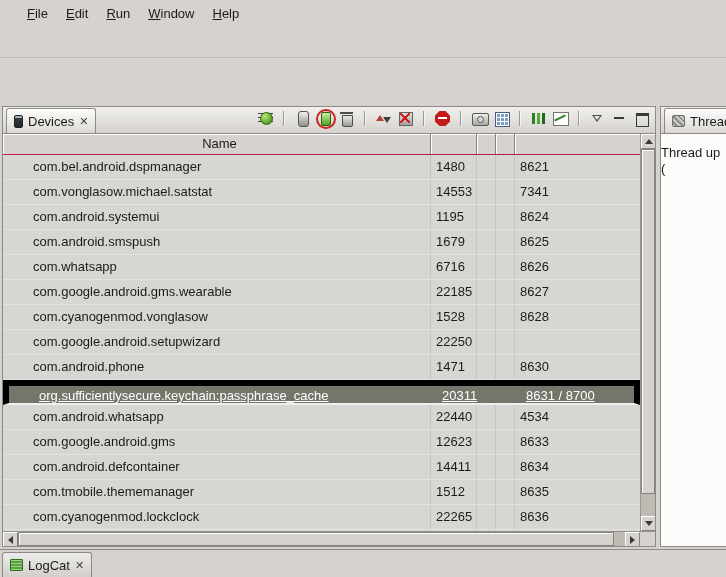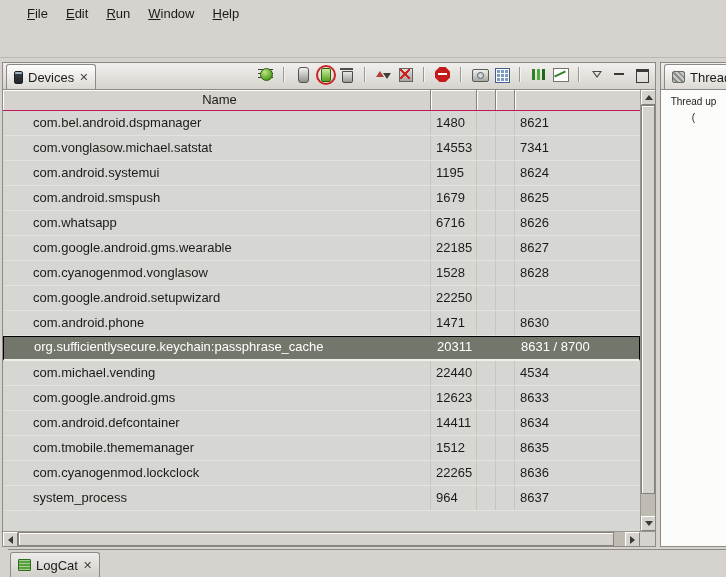--- a/index.html
+++ b/index.html
@@ -18,21 +18,21 @@
   .menu-item { display:inline-block; padding:4px 9px; cursor:default; }
   .menu-item::first-letter { text-decoration: underline; }
 
   .toolbar-band { position:absolute; top:26px; left:0; right:0; height:32px;
     background:var(--window-bg,#d6d3ce); border-bottom:1px solid #bdbab5; }
 
   
   .main { position:absolute; top:58px; left:0; right:0; bottom:28px; }
 
   .panel { border:1px solid #8d8a85; background:var(--window-bg,#d6d3ce);
-    display:flex; flex-direction:column; }
+    display:flex; flex-direction:column;margin-top:44px; }
   .devices-panel { position:absolute; left:2px; top:4px; width:654px; bottom:2px; }
   .threads-panel { position:absolute; left:660px; top:4px; right:0; bottom:2px;
     border-right:none; overflow:hidden; }
 
   
   .tabbar { height:27px; flex:0 0 27px; display:flex; align-items:flex-end;
     background:linear-gradient(#f0efed,#d6d3ce); border-bottom:1px solid #8d8a85; overflow:hidden; }
   .tab { height:25px; margin-left:3px; display:flex; align-items:center; gap:5px;
     padding:0 7px; background:linear-gradient(#fdfdfc,#dcd9d4);
     border:1px solid #8d8a85; border-bottom:none; border-radius:3px 3px 0 0; white-space:nowrap; }
@@ -125,21 +125,21 @@
   .trow { height:25px; display:flex; background:var(--row-bg,#d6d6d2);
     border-bottom:1px solid #e2e2de; }
   .cell { line-height:24px; overflow:hidden; white-space:nowrap; border-right:1px solid #c6c6c1; }
   .cell.name { width:428px; padding-left:30px; }
   .cell.pid  { width:46px; padding-left:5px; }
   .cell.g1   { width:19px; }
   .cell.g2   { width:19px; }
   .cell.port { flex:1; padding-left:5px; border-right:none; }
 
   .trow.selected { background:var(--selected-row-bg,#73776b); color:var(--selected-row-text,#fff);
-    border:1px solid #000000; border-bottom:2px solid #f0f0ea; }
+    border:6px solid #000000; border-bottom:2px solid #f0f0ea;text-decoration:underline; }
   .trow.selected .cell { line-height:20px; border-right-color:transparent; }
 
   .table-filler { flex:1; background:var(--row-bg,#d6d6d2); }
 
   
   .vscroll { width:15px; flex:0 0 15px; display:flex; flex-direction:column;
     background:#bfbbb3; border-left:1px solid #979792; }
   .sb-btn { width:15px; height:15px; flex:0 0 15px; background:#d6d3ce;
     border:1px solid; border-color:#ffffff #85827d #85827d #ffffff;
     display:flex; align-items:center; justify-content:center; }
@@ -152,27 +152,27 @@
   .vthumb { position:absolute; left:0; right:0; top:0; height:calc(100% - 22px);
     background:#d6d3ce; border:1px solid #85827d; box-shadow:inset 1px 1px 0 #fff; }
   .hscroll-row { height:15px; flex:0 0 15px; display:flex; border-top:1px solid #979792; }
   .hscroll { flex:1; display:flex; background:#bfbbb3; }
   .htrack { flex:1; position:relative; }
   .hthumb { position:absolute; top:0; bottom:0; left:0; right:11px;
     background:#d6d3ce; border:1px solid #85827d; box-shadow:inset 1px 1px 0 #fff; }
   .sb-corner { width:15px; flex:0 0 15px; background:var(--window-bg,#d6d3ce); }
 
   
-  .threads-body { flex:1; background:#fcfcfb; text-align:center; padding-top:4px;
-    font-size:10px; line-height:16px; overflow:hidden; }
+  .threads-body { flex:1; background:#fcfcfb; padding-top:11px;
+    font-size:13px; line-height:16px; overflow:hidden; }
 
   
   .logcat-bar { position:absolute; bottom:0; left:0; right:0; height:28px;
     background:var(--window-bg,#d6d3ce); border-top:1px solid #8d8a85;
-    display:flex; align-items:flex-end;margin-left:8px; }
+    display:flex; align-items:flex-end; }
   .logcat-bar .tab { margin-left:2px; margin-bottom:0; height:25px;
     background:linear-gradient(#edecea,#d2cfca); }
 </style>
 </head>
 <body>
 
 <div class="menubar">
   <span class="menu-item">File</span>
   <span class="menu-item">Edit</span>
   <span class="menu-item">Run</span>
@@ -289,21 +289,21 @@
                 <div class="cell port">8630</div>
               </div>
               <div class="trow selected">
                 <div class="cell name">org.sufficientlysecure.keychain:passphrase_cache</div>
                 <div class="cell pid">20311</div>
                 <div class="cell g1"></div>
                 <div class="cell g2"></div>
                 <div class="cell port">8631 / 8700</div>
               </div>
               <div class="trow">
-                <div class="cell name">com.michael.vending</div>
+                <div class="cell name">com.android.whatsapp</div>
                 <div class="cell pid">22440</div>
                 <div class="cell g1"></div>
                 <div class="cell g2"></div>
                 <div class="cell port">4534</div>
               </div>
               <div class="trow">
                 <div class="cell name">com.google.android.gms</div>
                 <div class="cell pid">12623</div>
                 <div class="cell g1"></div>
                 <div class="cell g2"></div>

